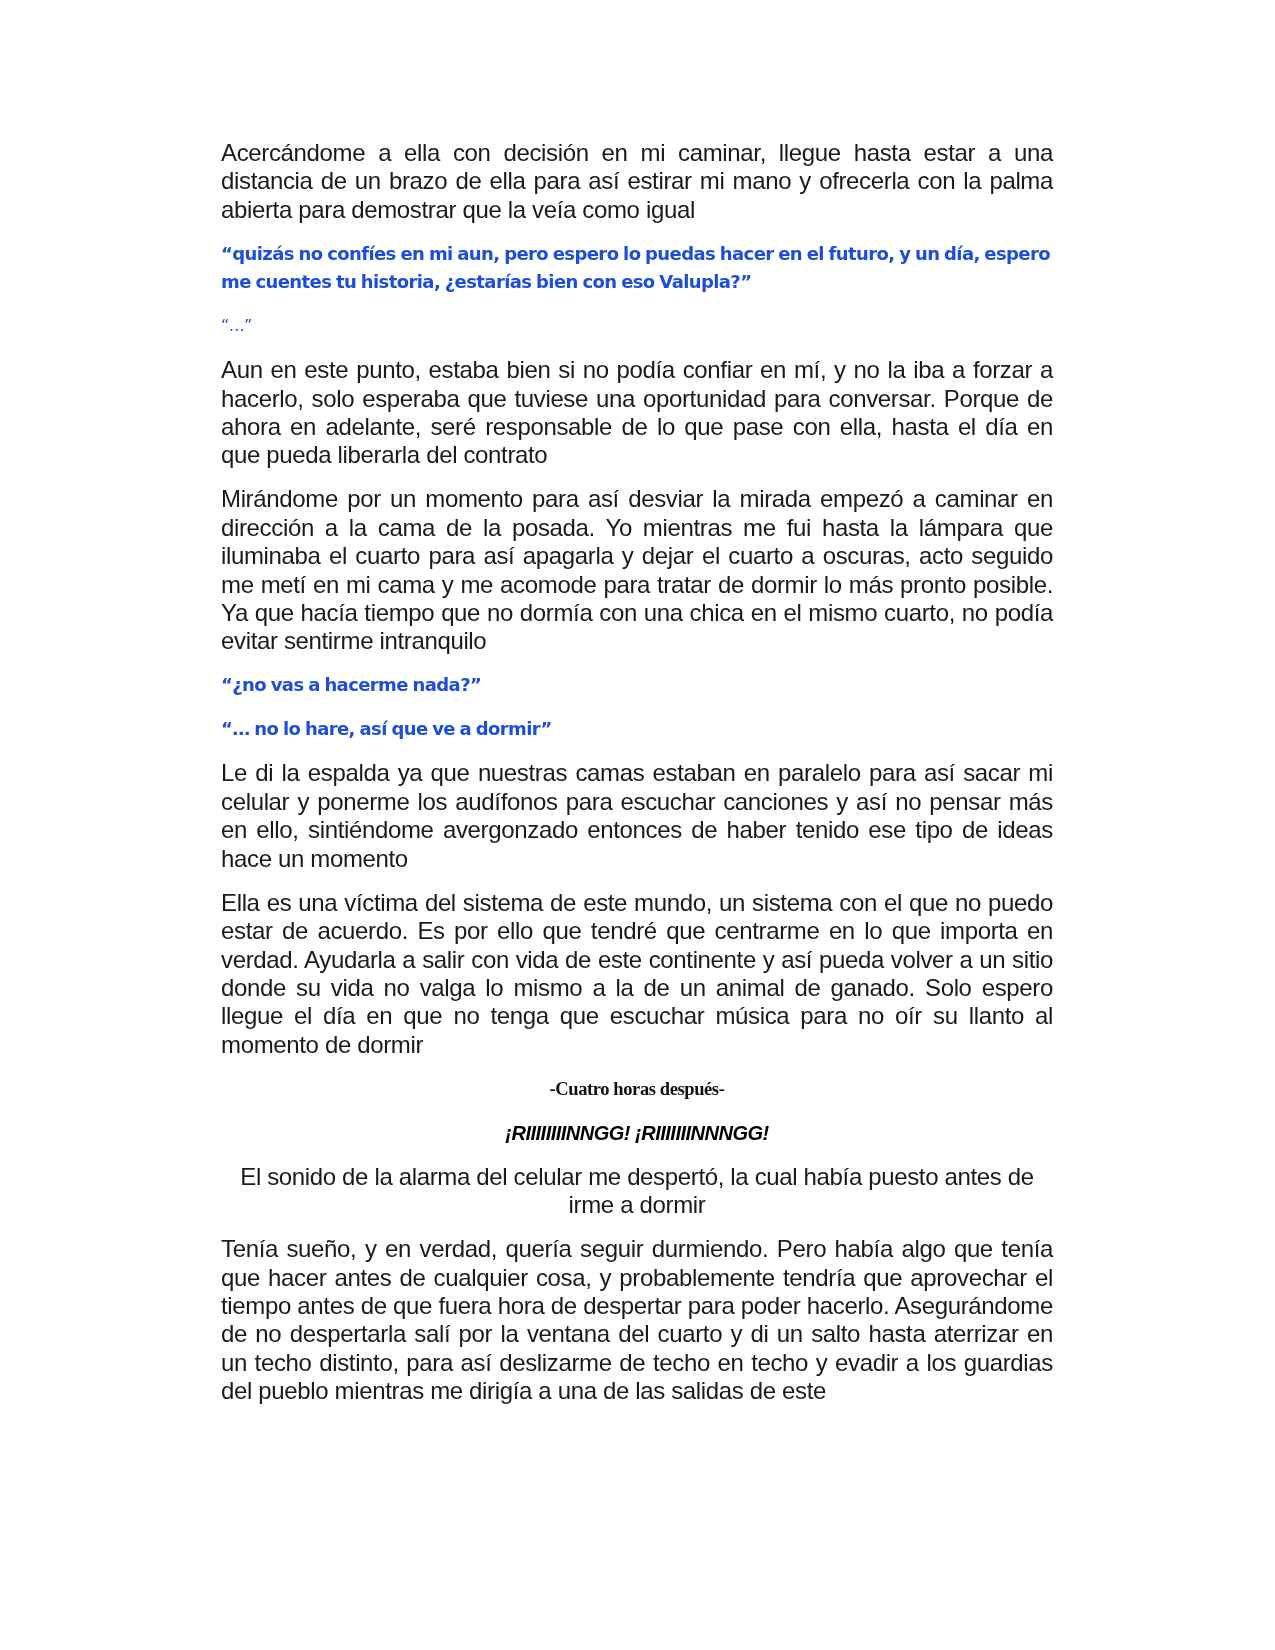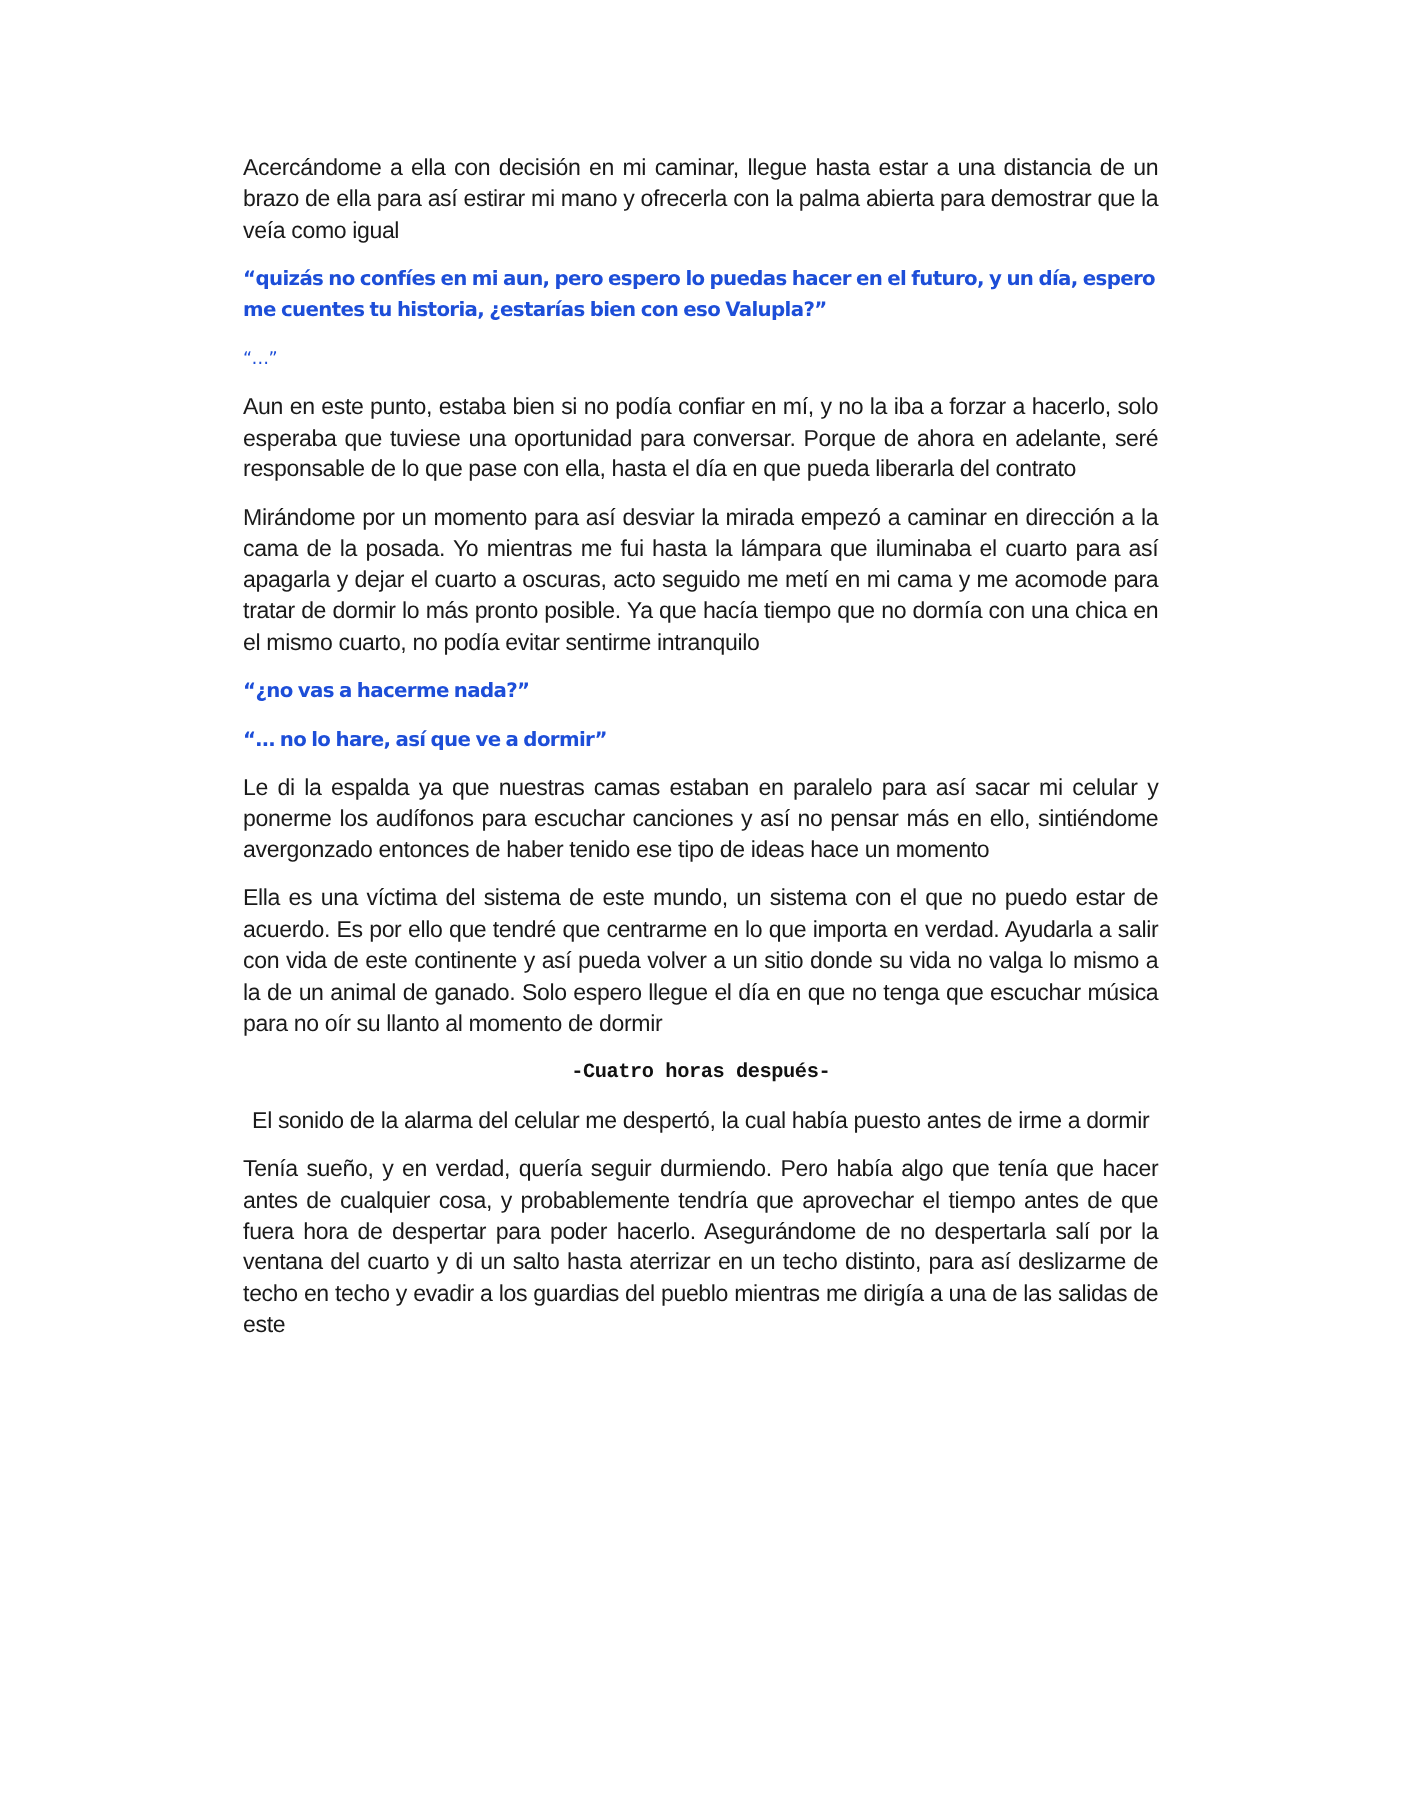--- a/index.html
+++ b/index.html
@@ -15,21 +15,21 @@
   }
   .page {
     position: absolute;
     left: 221px;
     top: 139px;
     width: 832px;
     color: #1a1a1a;
   }
   .p {
     font-family: "Liberation Sans Narrow", "Liberation Sans", sans-serif;
-    font-size: 21px;
+    font-size: 24px;
     line-height: 28.4px;
     margin: 0 0 15.6px 0;
     text-align: justify;
     letter-spacing: -0.35px;
     word-spacing: 0px;
   }
   .p.left { text-align: center; }
   .dlg {
     font-family: "DejaVu Sans", sans-serif;
     font-size: 18px;
@@ -38,21 +38,21 @@
     font-weight: 600;
     letter-spacing: -0.6px;
     word-spacing: -1px;
     color: #1d4ed8;
   }
   .dlg.light {
     font-weight: normal;
     font-size: 16px;
   }
   .center-bold {
-    font-family: Liberation Mono, monospace;
+    font-family: Liberation Serif, serif;
     font-weight: bold;
     font-size: 18.5px;
     line-height: 28.4px;
     text-align: center;
     margin: 0 0 15.6px 0;
     letter-spacing: -0.4px;
     color: #111;
   }
   .sfx {
     font-family: "Liberation Sans", sans-serif;
@@ -73,15 +73,16 @@
   <p class="p">Acercándome a ella con decisión en mi caminar, llegue hasta estar a una distancia de un brazo de ella para así estirar mi mano y ofrecerla con la palma abierta para demostrar que la veía como igual</p>
   <p class="dlg">“quizás no confíes en mi aun, pero espero lo puedas hacer en el futuro, y un día, espero me cuentes tu historia, ¿estarías bien con eso Valupla?”</p>
   <p class="dlg light">“…”</p>
   <p class="p">Aun en este punto, estaba bien si no podía confiar en mí, y no la iba a forzar a hacerlo, solo esperaba que tuviese una oportunidad para conversar. Porque de ahora en adelante, seré responsable de lo que pase con ella, hasta el día en que pueda liberarla del contrato</p>
   <p class="p">Mirándome por un momento para así desviar la mirada empezó a caminar en dirección a la cama de la posada. Yo mientras me fui hasta la lámpara que iluminaba el cuarto para así apagarla y dejar el cuarto a oscuras, acto seguido me metí en mi cama y me acomode para tratar de dormir lo más pronto posible. Ya que hacía tiempo que no dormía con una chica en el mismo cuarto, no podía evitar sentirme intranquilo</p>
   <p class="dlg">“¿no vas a hacerme nada?”</p>
   <p class="dlg">“… no lo hare, así que ve a dormir”</p>
   <p class="p">Le di la espalda ya que nuestras camas estaban en paralelo para así sacar mi celular y ponerme los audífonos para escuchar canciones y así no pensar más en ello, sintiéndome avergonzado entonces de haber tenido ese tipo de ideas hace un momento</p>
   <p class="p">Ella es una víctima del sistema de este mundo, un sistema con el que no puedo estar de acuerdo. Es por ello que tendré que centrarme en lo que importa en verdad. Ayudarla a salir con vida de este continente y así pueda volver a un sitio donde su vida no valga lo mismo a la de un animal de ganado. Solo espero llegue el día en que no tenga que escuchar música para no oír su llanto al momento de dormir</p>
   <p class="center-bold">-Cuatro horas después-</p>
+  <p class="sfx">¡RIIIIIIIINNGG! ¡RIIIIIIINNNGG!</p>
   <p class="p left">El sonido de la alarma del celular me despertó, la cual había puesto antes de irme a dormir</p>
   <p class="p">Tenía sueño, y en verdad, quería seguir durmiendo. Pero había algo que tenía que hacer antes de cualquier cosa, y probablemente tendría que aprovechar el tiempo antes de que fuera hora de despertar para poder hacerlo. Asegurándome de no despertarla salí por la ventana del cuarto y di un salto hasta aterrizar en un techo distinto, para así deslizarme de techo en techo y evadir a los guardias del pueblo mientras me dirigía a una de las salidas de este</p>
 </div>
 
 </body></html>

